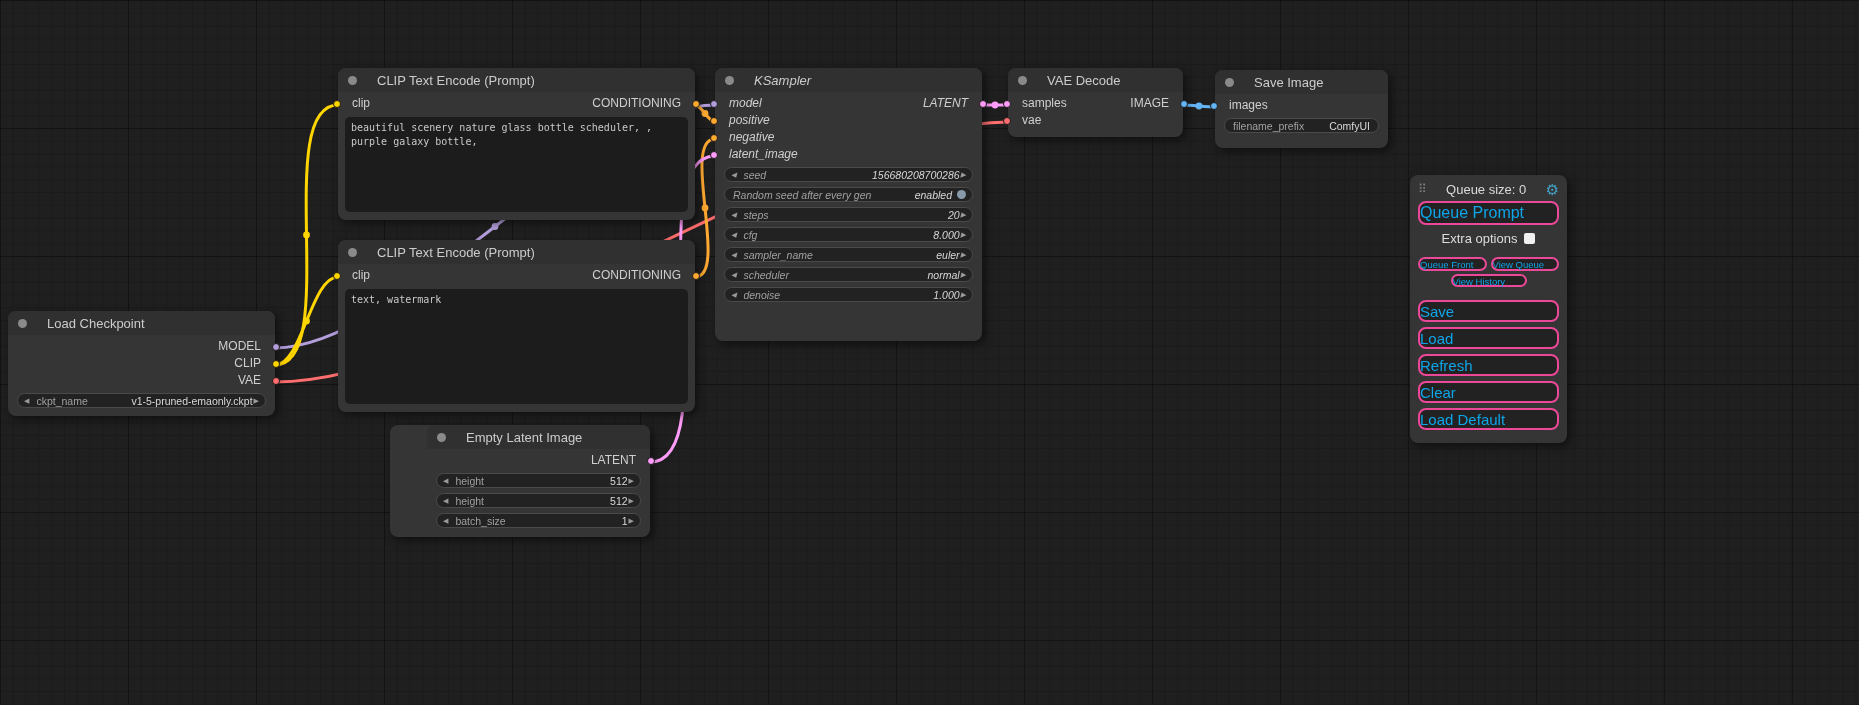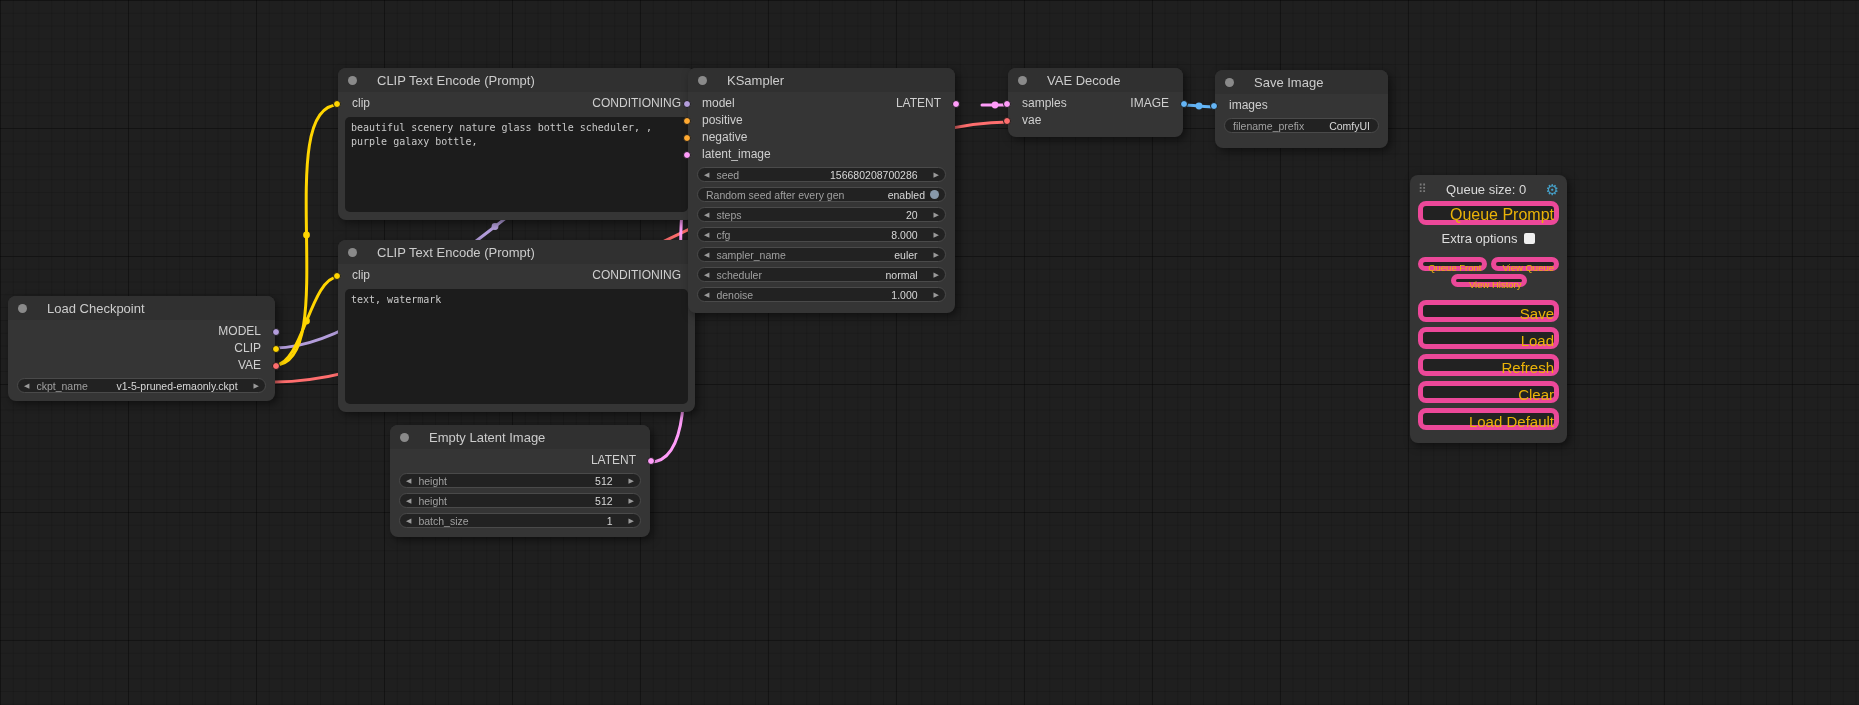--- a/index.html
+++ b/index.html
@@ -29,39 +29,39 @@
   .port { position:absolute; width:8px; height:8px; border-radius:50%;
     border:1px solid #1a1a1a; top:3.5px; background:#888; }
   .slot.in  .port { left:-5px; }
   .slot.out .port { right:-5px; }
 
   .widgets { padding:3px 9px 0; }
   .widget { height:15px; background:#222222; border:1px solid #4a4a4a; border-radius:8px;
     display:flex; align-items:center; font-size:10.5px; padding:0 6px; margin-bottom:5px; }
   .widget .arrow { font-size:7px; color:#9a9a9a; line-height:1; }
   .widget .wlabel { margin-left:7px; color:#a0a0a0; white-space:nowrap; }
-  .widget .wvalue { margin-left:auto; margin-right:16px; color:#d8d8d8; white-space:nowrap; }
+  .widget .wvalue { margin-left:auto; margin-right:1px; color:#d8d8d8; white-space:nowrap; }
   .widget.noarrow .wlabel { margin-left:2px; }
   .widget.noarrow .wvalue { margin-right:2px; }
   .knob { width:9px; height:9px; border-radius:50%; flex:none; background:#8899AA; }
   .widget.toggle .wvalue { margin-right:5px; }
 
   .prompt-text { flex:1; margin:4px 7px 8px; background:#1c1c1c; border-radius:5px;
     padding:4px 6px; font-family:"DejaVu Sans Mono",monospace; font-size:10px;
     line-height:1.4; color:#c9c9c9; white-space:pre-wrap; overflow:hidden; }
 
   .menu { position:absolute; left:1410px; top:175px; width:157px; background:#353535;
     border-radius:8px; box-shadow:3px 3px 9px rgba(0,0,0,0.5); z-index:3;
     padding:4px 8px 8px; color:#dddddd; }
   .menu-header { display:flex; align-items:center; height:20px; margin-bottom:2px; }
   .drag-handle { color:#7a7a7a; font-size:12px; cursor:grab; }
   .queue-size { flex:1; text-align:center; font-size:13px; color:#dadada; }
   .gear { font-size:15px; cursor:pointer; line-height:1; }
-  .btn { display:block; width:100%; background:#222222; border:5px solid #ec4899;
-    border-radius:8px; color:#eab308; text-align:right; font-family:inherit; cursor:pointer; }
+  .btn { display:block; width:100%; background:#222222; border:2px solid #ec4899;
+    border-radius:8px; color:#0ea5e9; text-align:left; font-family:inherit; cursor:pointer; }
   .btn-queue { font-size:16px; height:24px; margin-bottom:6px; }
   .extra-row { display:flex; justify-content:center; align-items:center; gap:7px;
     height:14px; margin-bottom:12px; font-size:13px; }
   .checkbox { width:11px; height:11px; background:#f0f0f0; border-radius:2px; flex:none; }
   .small-row { display:flex; gap:4px; margin-bottom:3px; }
   .btn-small { font-size:9.5px; height:14px; border-radius:8px; flex:1; }
   .btn-history { width:76px; height:13px; font-size:9.5px; margin:0 auto 13px; display:block; }
   .btn-main { font-size:15px; height:22px; margin-bottom:5px; }
 </style>
 </head>
@@ -83,21 +83,21 @@
       <path d="M 695 277 C 729.8604360271067 277 680.1395639728933 139 715 139" stroke="#FFA931" stroke-width="3" fill="none" stroke-linecap="round"></path>
       <circle cx="705" cy="208" r="3.4" fill="#FFA931"></circle>
       <path d="M 650 462 C 728.2068571162401 462 636.7931428837599 156 715 156" stroke="#FF9CF9" stroke-width="3" fill="none" stroke-linecap="round"></path>
       <circle cx="682.5" cy="309" r="3.4" fill="#FF9CF9"></circle>
       <path d="M 982 105 C 988.5 105 1001.5 105 1008 105" stroke="#FF9CF9" stroke-width="3" fill="none" stroke-linecap="round"></path>
       <circle cx="995" cy="105" r="3.4" fill="#FF9CF9"></circle>
       <path d="M 1183 105 C 1191.0156097709407 105 1206.9843902290593 107 1215 107" stroke="#64B5F6" stroke-width="3" fill="none" stroke-linecap="round"></path>
       <circle cx="1199" cy="106" r="3.4" fill="#64B5F6"></circle>
     </svg>
 
-  <div class="node" style="left:8px; top:296px; width:267px; height:105px;">
+  <div class="node" style="left:8px; top:311px; width:267px; height:105px;">
     <div class="node-title">
       <span class="title-dot"></span>
       <span>Load Checkpoint</span>
     </div>
     <div class="node-body">
       <div class="slot-row">
         <div class="slot out">
           <span>MODEL</span>
           <span class="port" style="background: rgb(179, 157, 219);"></span>
         </div>
@@ -158,21 +158,21 @@
         </div>
         <div class="slot out">
           <span>CONDITIONING</span>
           <span class="port" style="background: rgb(255, 169, 49);"></span>
         </div>
       </div>
       <div class="prompt-text">text, watermark</div>
     </div>
   </div>
 
-  <div class="node" style="left:390px; top:425px; width:260px; height:112px;">
+  <div class="node" style="left:390px; top:425px; width:260px; height:112px;padding-left:37px;">
     <div class="node-title">
       <span class="title-dot"></span>
       <span>Empty Latent Image</span>
     </div>
     <div class="node-body">
       <div class="slot-row">
         <div class="slot out">
           <span>LATENT</span>
           <span class="port" style="background: rgb(255, 156, 249);"></span>
         </div>
@@ -193,21 +193,21 @@
         <div class="widget">
           <span class="arrow">◀</span>
           <span class="wlabel">batch_size</span>
           <span class="wvalue">1</span>
           <span class="arrow">▶</span>
         </div>
       </div>
     </div>
   </div>
 
-  <div class="node" style="left:688px; top:68px; width:267px; height:245px;">
+  <div class="node" style="left:715px; top:68px; width:267px; height:273px;font-style:italic;">
     <div class="node-title">
       <span class="title-dot"></span>
       <span>KSampler</span>
     </div>
     <div class="node-body">
       <div class="slot-row">
         <div class="slot in">
           <span class="port" style="background: rgb(179, 157, 219);"></span>
           <span>model</span>
         </div>

